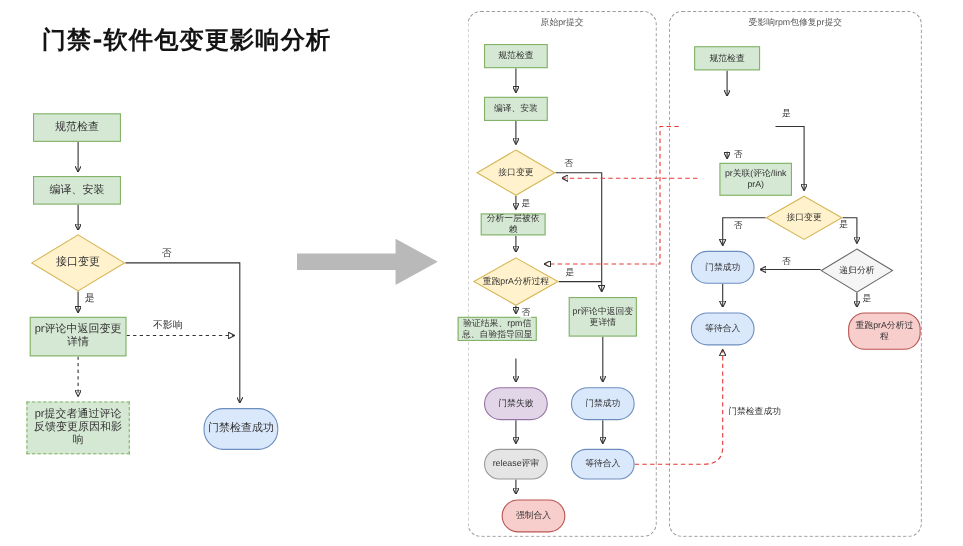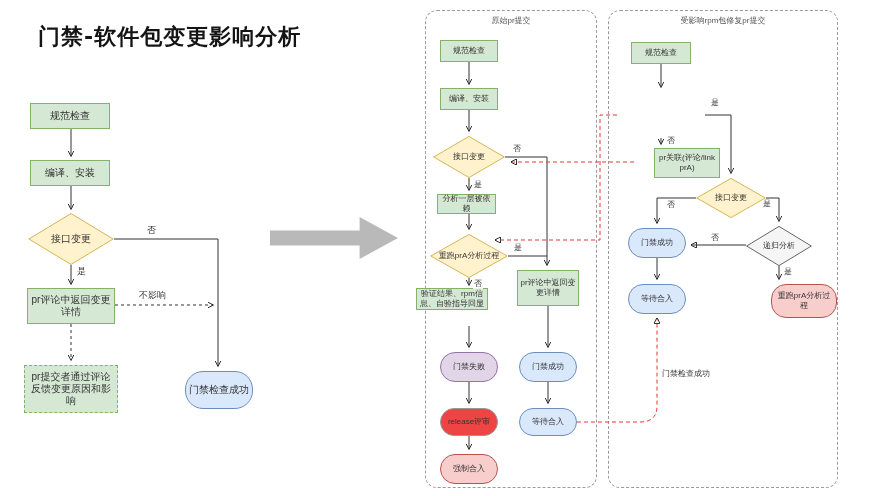--- a/index.html
+++ b/index.html
@@ -12,21 +12,21 @@
   .container-title{position:absolute;top:4px;left:0;right:0;text-align:center;font-size:8px;color:#555}
   .node{position:absolute;display:flex;align-items:center;justify-content:center;text-align:center;
         font-size:8px;line-height:1.2;color:#333;padding:1px 2px}
   .rect{border:1px solid}
   .pill{border:1px solid;border-radius:15px}
   .green{background:var(--green_fill,#d5e8d4);border-color:var(--green_border,#82b366)}
   .greendash{background:var(--green_fill,#d5e8d4);border:1px dashed var(--green_border,#82b366)}
   .blue{background:var(--blue_fill,#dae8fc);border-color:var(--blue_border,#6c8ebf)}
   .purple{background:var(--purple_fill,#e1d5e7);border-color:var(--purple_border,#9673a6)}
   .redn{background:var(--red_fill,#f8cecc);border-color:var(--red_border,#b85450)}
-  .white{background:#ef4444;border-color:#999999}
+  .white{background:#e5e5e5;border-color:#999999}
   .diamond{background:transparent;border:none;padding:0}
   .diamond svg{position:absolute;inset:0;width:100%;height:100%;overflow:visible}
   .diamond polygon{vector-effect:non-scaling-stroke;stroke-width:1}
   .diamond.yellow polygon{fill:var(--yellow_fill,#fff2cc);stroke:var(--yellow_border,#d6b656)}
   .diamond.grayd polygon{fill:var(--gray_fill,#f5f5f5);stroke:var(--gray_border,#666666)}
   .diamond .nlabel{position:relative;z-index:1;padding:0 7px}
   .lf{font-size:10px}
   .elabel{position:absolute;font-size:8px;color:#333;background:rgba(255,255,255,.85);padding:0 1px;line-height:1.1}
   .elabel.lf{font-size:9px}
   .edges{position:absolute;inset:0;width:875px;height:496px;pointer-events:none}
@@ -125,21 +125,21 @@
       <polygon points="50,1 99,50 50,99 1,50"></polygon>
       </svg>
     <span class="nlabel">重跑prA分析过程</span>
   </div>
   <div class="node rect green" style="left:416px;top:288px;width:72px;height:22px">验证结果、rpm信息、自验指导回显</div>
   <div class="node rect green" style="left:517px;top:270px;width:62px;height:36px">pr评论中返回变更详情</div>
   <div class="node pill purple" style="left:440px;top:352px;width:58px;height:30px">门禁失败</div>
   <div class="node pill blue" style="left:519px;top:352px;width:58px;height:30px">门禁成功</div>
   <div class="node pill white" style="left:440px;top:408px;width:58px;height:28px">release评审</div>
   <div class="node pill blue" style="left:519px;top:408px;width:58px;height:28px">等待合入</div>
-  <div class="node pill redn" style="left:440px;top:454px;width:58px;height:30px">强制合入</div>
+  <div class="node pill redn" style="left:456px;top:454px;width:58px;height:30px">强制合入</div>
 
   <span class="elabel" style="left:512px;top:145px">否</span>
   <span class="elabel" style="left:473px;top:181px">是</span>
   <span class="elabel" style="left:513px;top:244px">是</span>
   <span class="elabel" style="left:473px;top:280px">否</span>
 
   <div class="node rect green" style="left:631px;top:42px;width:60px;height:22px">规范检查</div>
   <div class="node rect green" style="left:654px;top:148px;width:66px;height:30px">pr关联(评论/link prA)</div>
   <div class="node diamond yellow" style="left:696px;top:178px;width:70px;height:40px">
     <svg viewBox="0 0 100 100" preserveAspectRatio="none">

